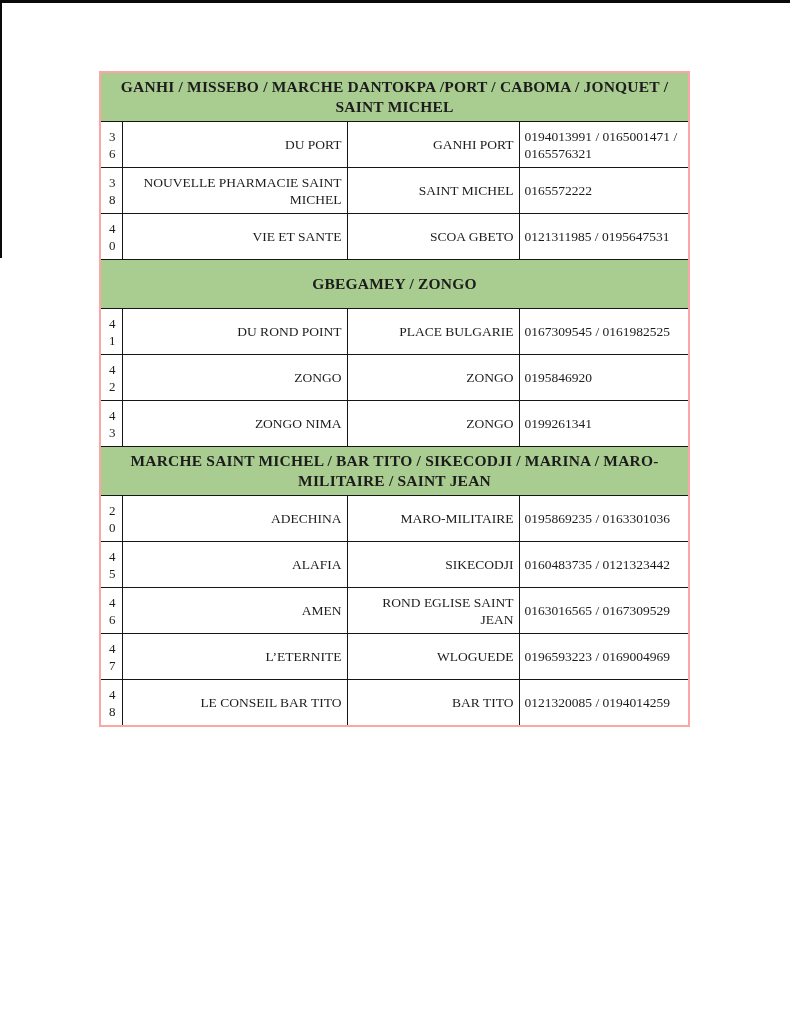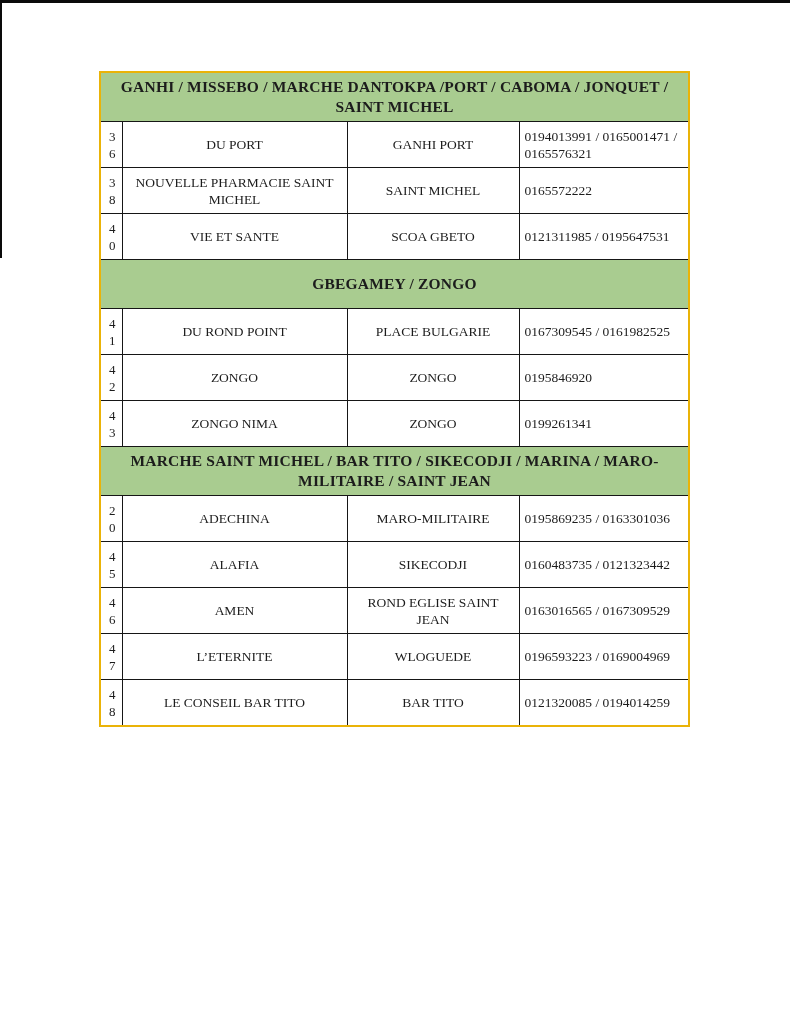--- a/index.html
+++ b/index.html
@@ -56,23 +56,23 @@
     line-height: 17px;
     height: 41px;
     padding: 2px 5px;
   }
   td.cell-num {
     text-align: left;
     padding-left: 8px;
     padding-right: 2px;
     font-size: 13px;
   }
-  td.cell-name, td.cell-loc { text-align: center; }
+  td.cell-name, td.cell-loc { text-align: right; }
   td.cell-phone { text-align: left; }
-  table.directory { border: 2px solid #eab308; }
+  table.directory { border: 2px solid #fca5a5; }
 </style>
 </head>
 <body>
 
 <div class="edge-top"></div>
 <div class="edge-left"></div>
 
 <div class="table-wrap">
   <table class="directory">
     <colgroup>

